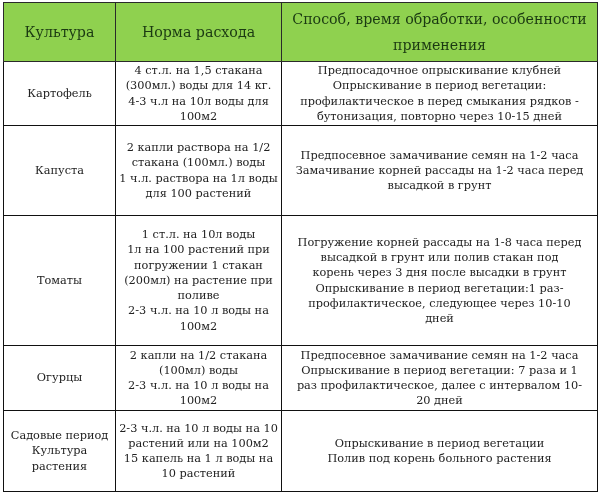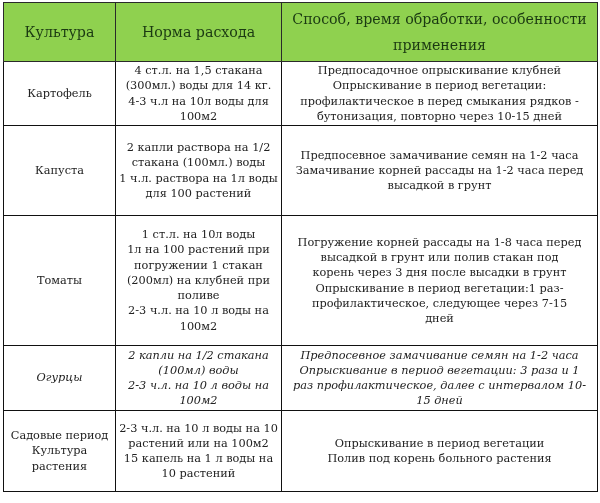--- a/index.html
+++ b/index.html
@@ -41,21 +41,21 @@
       border-color: #2a2a2a;
     }
     .col1 { width: 112px; }
     .col2 { width: 166px; }
     .col3 { width: auto; }
     td.culture { font-size: 11.5px; }
     .line { display: block; white-space: nowrap; }
     tr.r1 td { height: 63px; text-align: center; }
     tr.r2 td { height: 89px; }
     tr.r3 td { height: 129px; }
-    tr.r4 td { height: 64px; font-style: italic; }
+    tr.r4 td { height: 64px; }
     tr.r5 td { height: 80px; }
   </style>
 </head>
 <body>
 
 <table class="main">
   <colgroup>
     <col class="col1">
     <col class="col2">
     <col class="col3">
@@ -105,50 +105,50 @@
     </tr>
 
     <tr class="r3">
       <td class="culture">
         <span class="line">Томаты</span>
       </td>
       <td>
         <span class="line">1 ст.л. на 10л воды</span>
         <span class="line">1л на 100 растений при</span>
         <span class="line">погружении 1 стакан</span>
-        <span class="line">(200мл) на клубней при</span>
+        <span class="line">(200мл) на растение при</span>
         <span class="line">поливе</span>
         <span class="line">2-3 ч.л. на 10 л воды на</span>
         <span class="line">100м2</span>
       </td>
       <td>
         <span class="line">Погружение корней рассады на 1-8 часа перед</span>
         <span class="line">высадкой в грунт или полив стакан под</span>
         <span class="line">корень через 3 дня после высадки в грунт</span>
         <span class="line">Опрыскивание в период вегетации:1 раз-</span>
-        <span class="line">профилактическое, следующее через 7-15</span>
+        <span class="line">профилактическое, следующее через 10-10</span>
         <span class="line">дней</span>
       </td>
     </tr>
 
     <tr class="r4">
       <td class="culture">
         <span class="line">Огурцы</span>
       </td>
       <td>
         <span class="line">2 капли на 1/2 стакана</span>
         <span class="line">(100мл) воды</span>
         <span class="line">2-3 ч.л. на 10 л воды на</span>
         <span class="line">100м2</span>
       </td>
       <td>
         <span class="line">Предпосевное замачивание семян на 1-2 часа</span>
-        <span class="line">Опрыскивание в период вегетации: 3 раза и 1</span>
+        <span class="line">Опрыскивание в период вегетации: 7 раза и 1</span>
         <span class="line">раз профилактическое, далее с интервалом 10-</span>
-        <span class="line">15 дней</span>
+        <span class="line">20 дней</span>
       </td>
     </tr>
 
     <tr class="r5">
       <td class="culture">
         <span class="line">Садовые период</span>
         <span class="line">Культура</span>
         <span class="line">растения</span>
       </td>
       <td>

